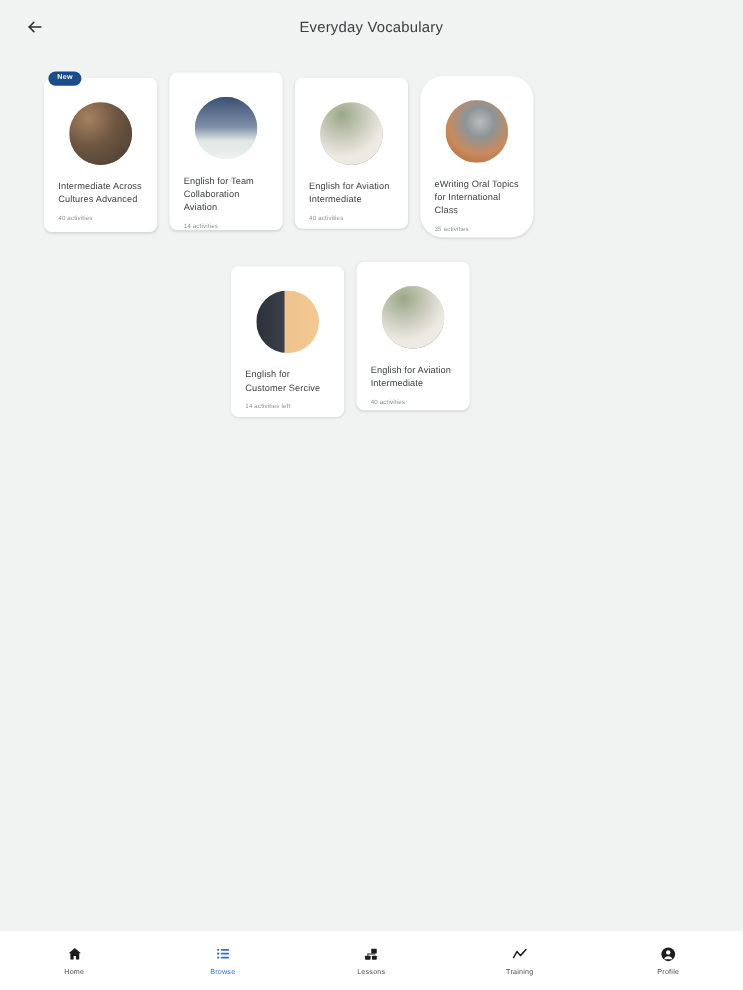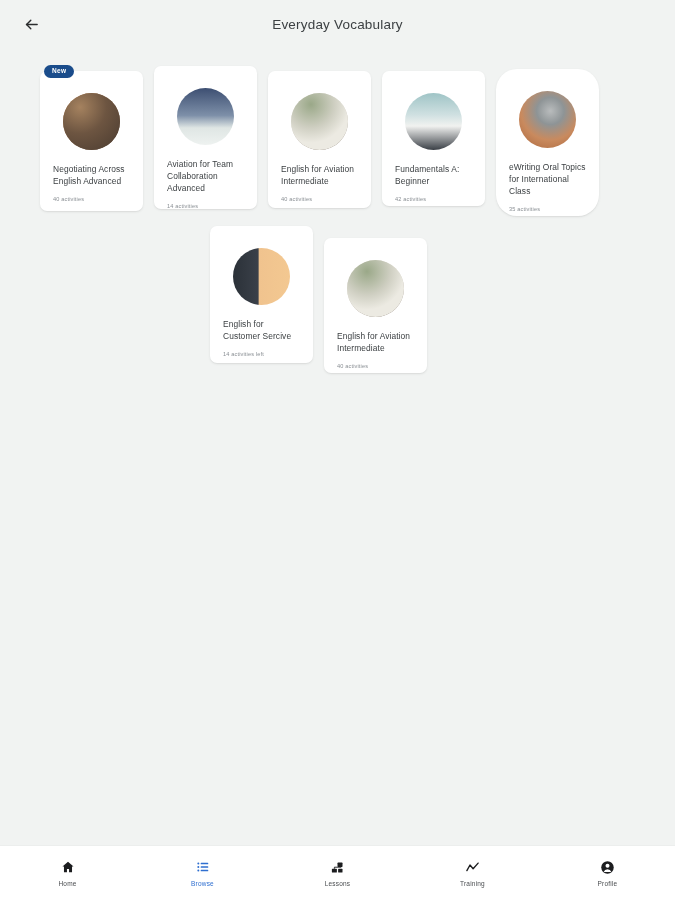--- a/index.html
+++ b/index.html
@@ -72,21 +72,21 @@
     flex-direction: column;
     cursor: pointer;
     flex: 0 0 auto;
   }
   
   .card.c0 { margin-top: 15px;  margin-right: 11px; height: 140px; }
   .card.c1 { margin-top: 10px;  margin-right: 11px; height: 143px; }
   .card.c2 { margin-top: 15px;  margin-right: 11px; height: 137px; }
   .card.c3 { margin-top: 15px;  margin-right: 11px; height: 135px; }
   .card.c4 { margin-top: 13px;  height: 147px; border-radius: 21px; }
-  .card.c5 { margin-top: 0;  margin-right: 11px; height: 137px; }
+  .card.c5 { margin-top: 16px;  margin-right: 11px; height: 137px; }
   .card.c6 { margin-top: 12px; height: 135px; }
 
   .card-thumb {
     width: 57px;
     height: 57px;
     border-radius: 50%;
     margin: 0 auto 14px auto;
     overflow: hidden;
     position: relative;
     flex: 0 0 auto;
@@ -173,51 +173,43 @@
 
   <div class="card-row row-1">
 
     <div class="card c0">
       <div class="badge-new">New</div>
       <div class="card-thumb">
         <div class="ph" style="background:
           radial-gradient(circle at 30% 25%, #a5825f 0%, #6d5541 45%, #4a3b30 100%),
           linear-gradient(135deg, #c98d5a 0%, #5d4a3c 100%);"></div>
       </div>
-      <div class="card-title">Negotiating Across English Advanced</div>
+      <div class="card-title">Intermediate Across Cultures Advanced</div>
       <div class="card-meta">40 activities</div>
     </div>
 
     <div class="card c1">
       <div class="card-thumb">
         <div class="ph" style="background:
           linear-gradient(180deg, #3d4f72 0%, #7d8fa8 48%, #dfe6e4 70%, #eef2f0 100%);"></div>
       </div>
-      <div class="card-title">Aviation for Team Collaboration Advanced</div>
+      <div class="card-title">English for Team Collaboration Aviation</div>
       <div class="card-meta">14 activities</div>
     </div>
 
     <div class="card c2">
       <div class="card-thumb">
         <div class="ph" style="background:
           radial-gradient(circle at 35% 20%, #9aa888 0%, #cfcfc2 40%, #eceae2 65%),
           linear-gradient(160deg, #e6e3db 40%, #5a4b3f 100%);"></div>
       </div>
       <div class="card-title">English for Aviation Intermediate</div>
       <div class="card-meta">40 activities</div>
     </div>
 
-    <div class="card c3">
-      <div class="card-thumb">
-        <div class="ph" style="background:
-          linear-gradient(180deg, #9fc4c6 0%, #cfe0e1 38%, #f1f2f0 58%, #3a3f46 100%);"></div>
-      </div>
-      <div class="card-title">Fundamentals A: Beginner</div>
-      <div class="card-meta">42 activities</div>
-    </div>
 
     <div class="card c4">
       <div class="card-thumb">
         <div class="ph" style="background:
           radial-gradient(circle at 55% 35%, #b9bcbd 0%, #8e9496 28%, #c98a5e 60%, #a8643a 100%);"></div>
       </div>
       <div class="card-title">eWriting Oral Topics for International Class</div>
       <div class="card-meta">35 activities</div>
     </div>
 

